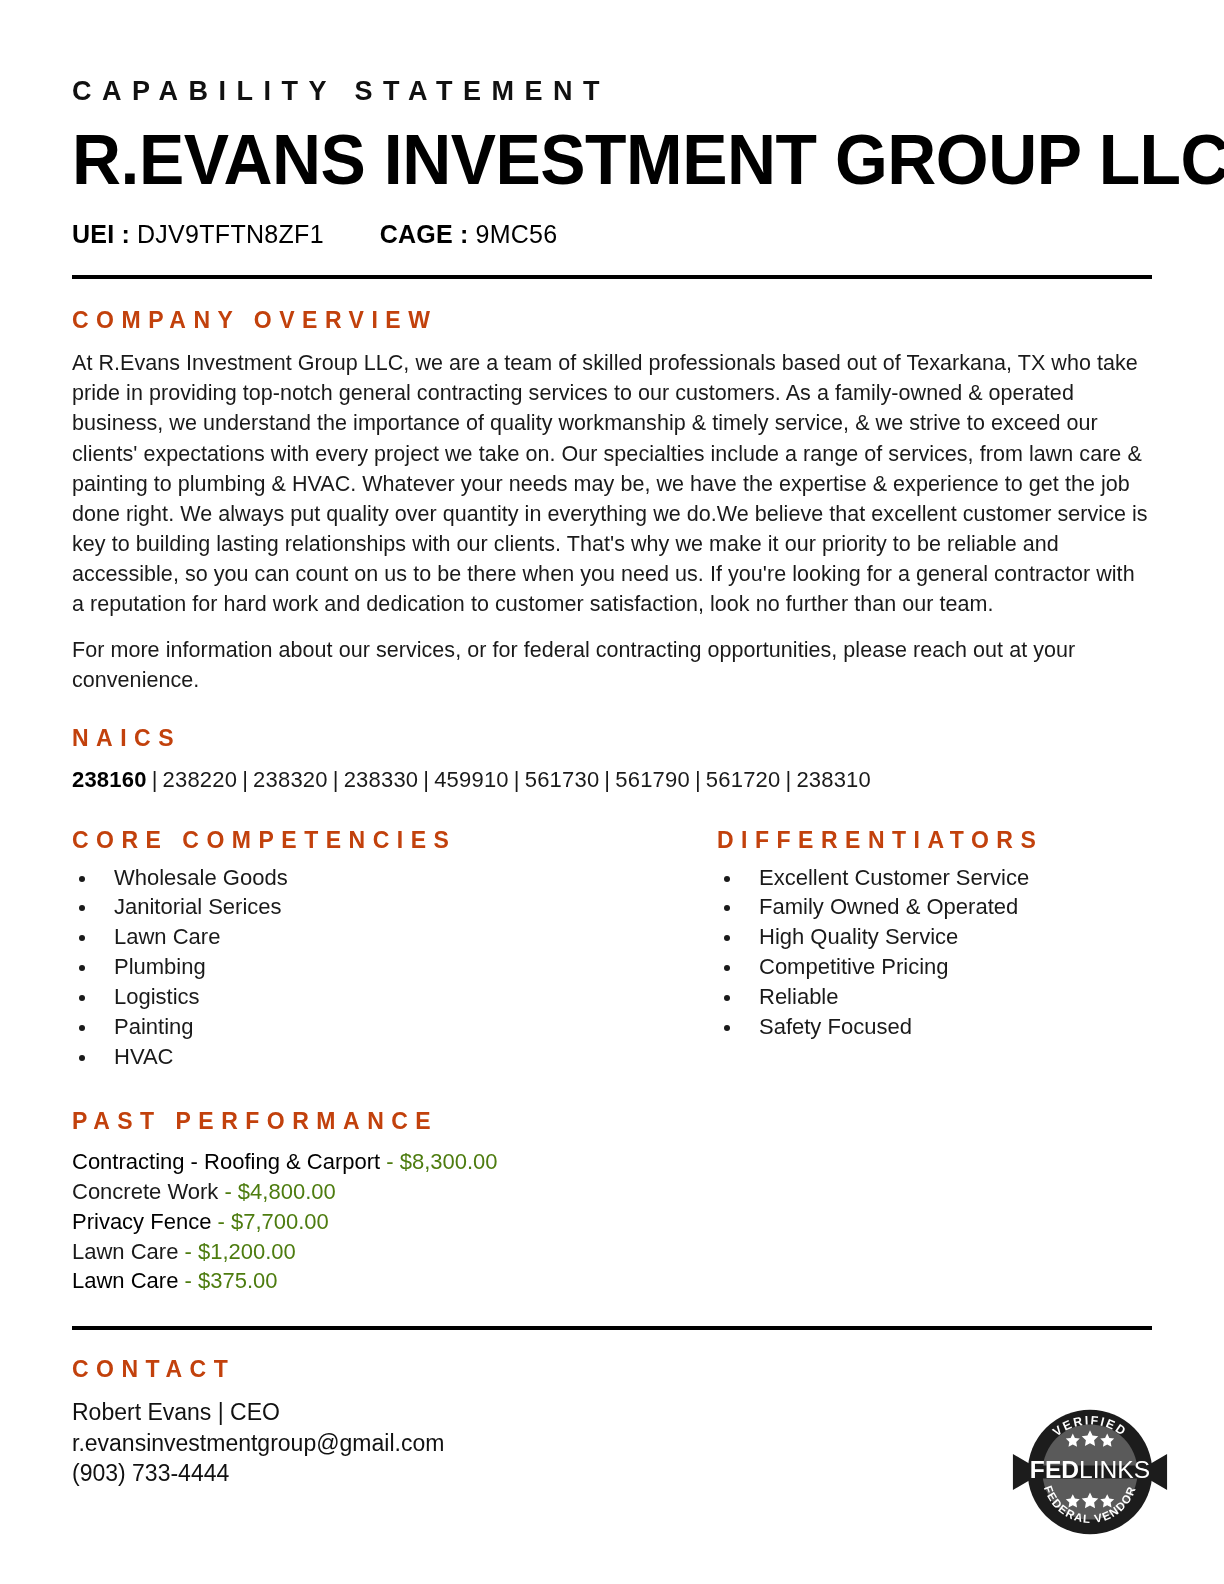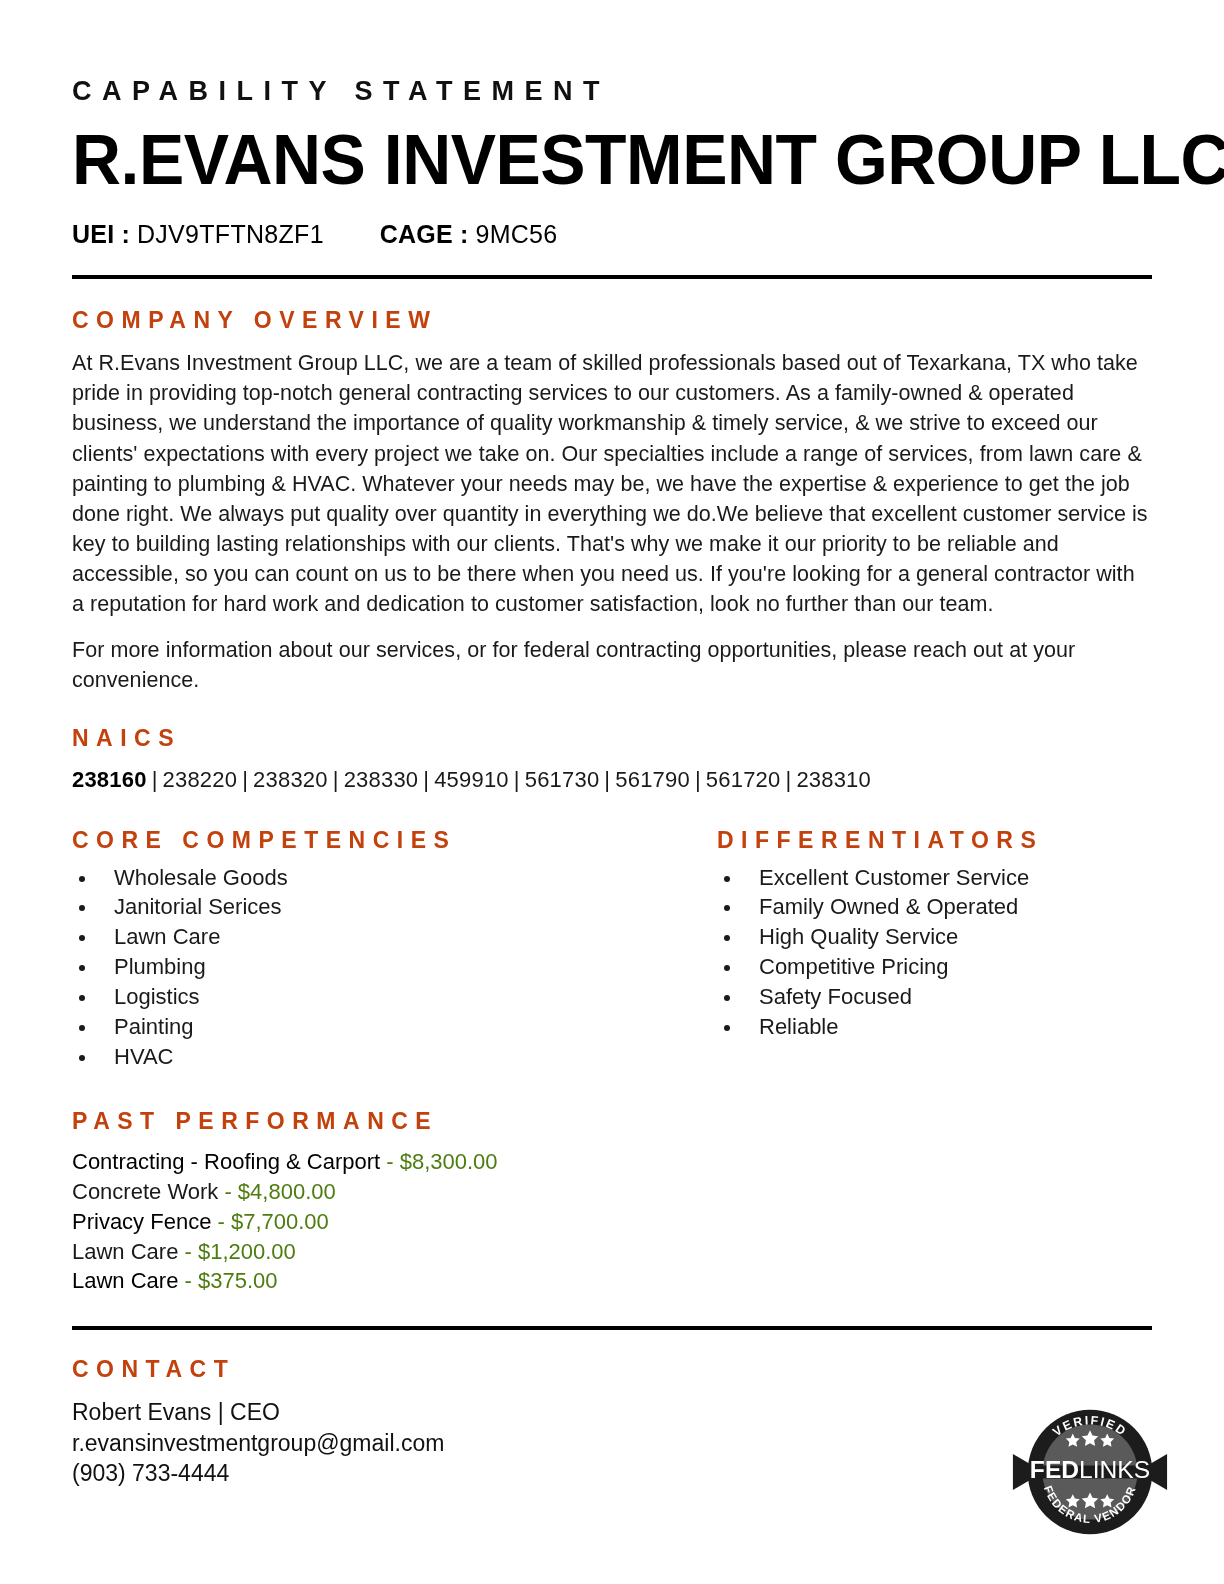--- a/index.html
+++ b/index.html
@@ -224,22 +224,22 @@
           <li>HVAC</li>
         </ul>
     </div>
     <div class="col-right">
       <h2 class="sec-head">DIFFERENTIATORS</h2>
       <ul class="bullets" id="df-list">
           <li>Excellent Customer Service</li>
           <li>Family Owned &amp; Operated</li>
           <li>High Quality Service</li>
           <li>Competitive Pricing</li>
+          <li>Reliable</li>
           <li>Safety Focused</li>
-          <li>Reliable</li>
         </ul>
     </div>
   </div>
 
   <div class="past-block">
     <h2 class="sec-head">PAST PERFORMANCE</h2>
     <div class="past-list" id="pp-list">
         <div class="past-row"><span class="name">Contracting - Roofing &amp; Carport </span><span class="amt">- $8,300.00</span></div>
         <div class="past-row alt"><span class="name">Concrete Work </span><span class="amt">- $4,800.00</span></div>
         <div class="past-row"><span class="name">Privacy Fence </span><span class="amt">- $7,700.00</span></div>

